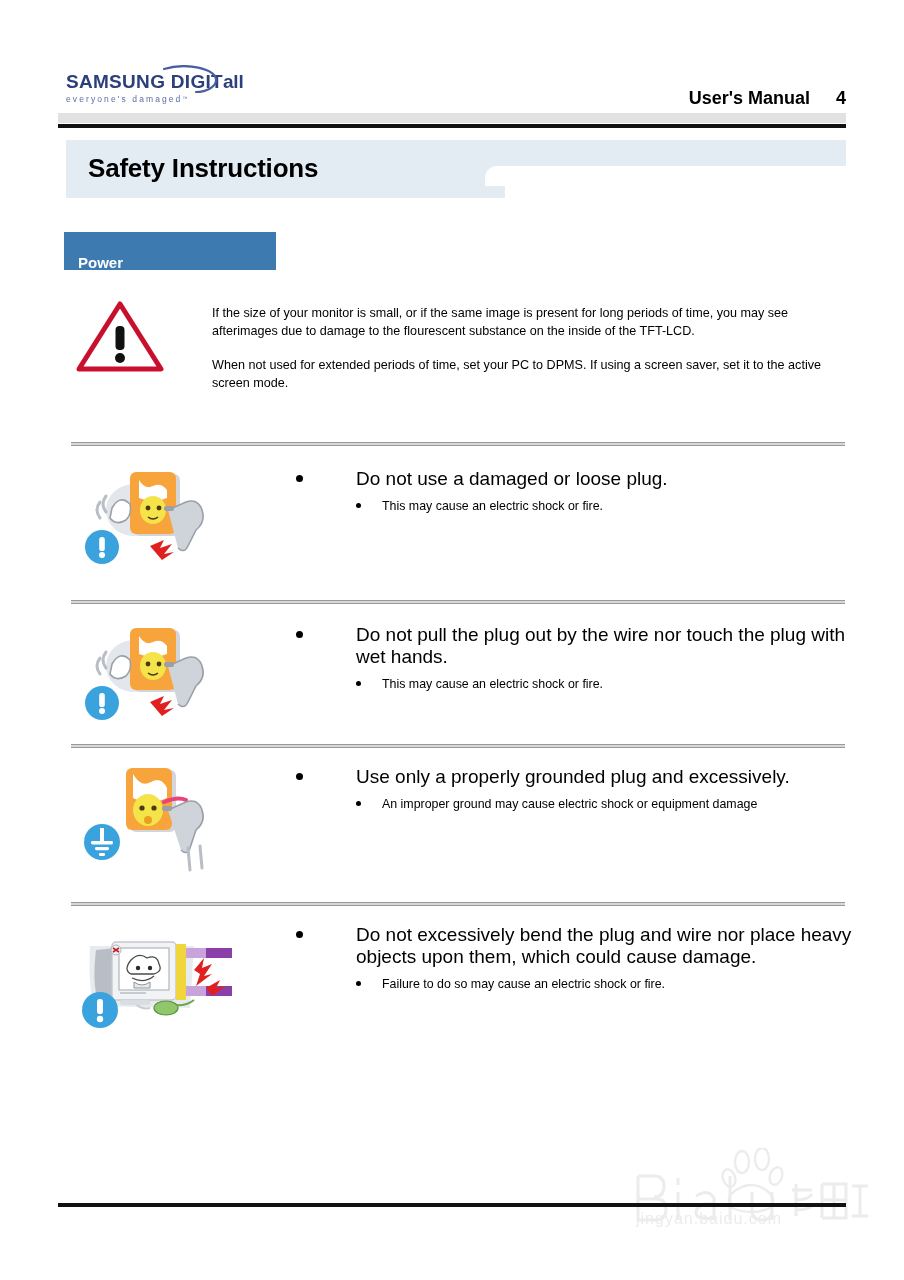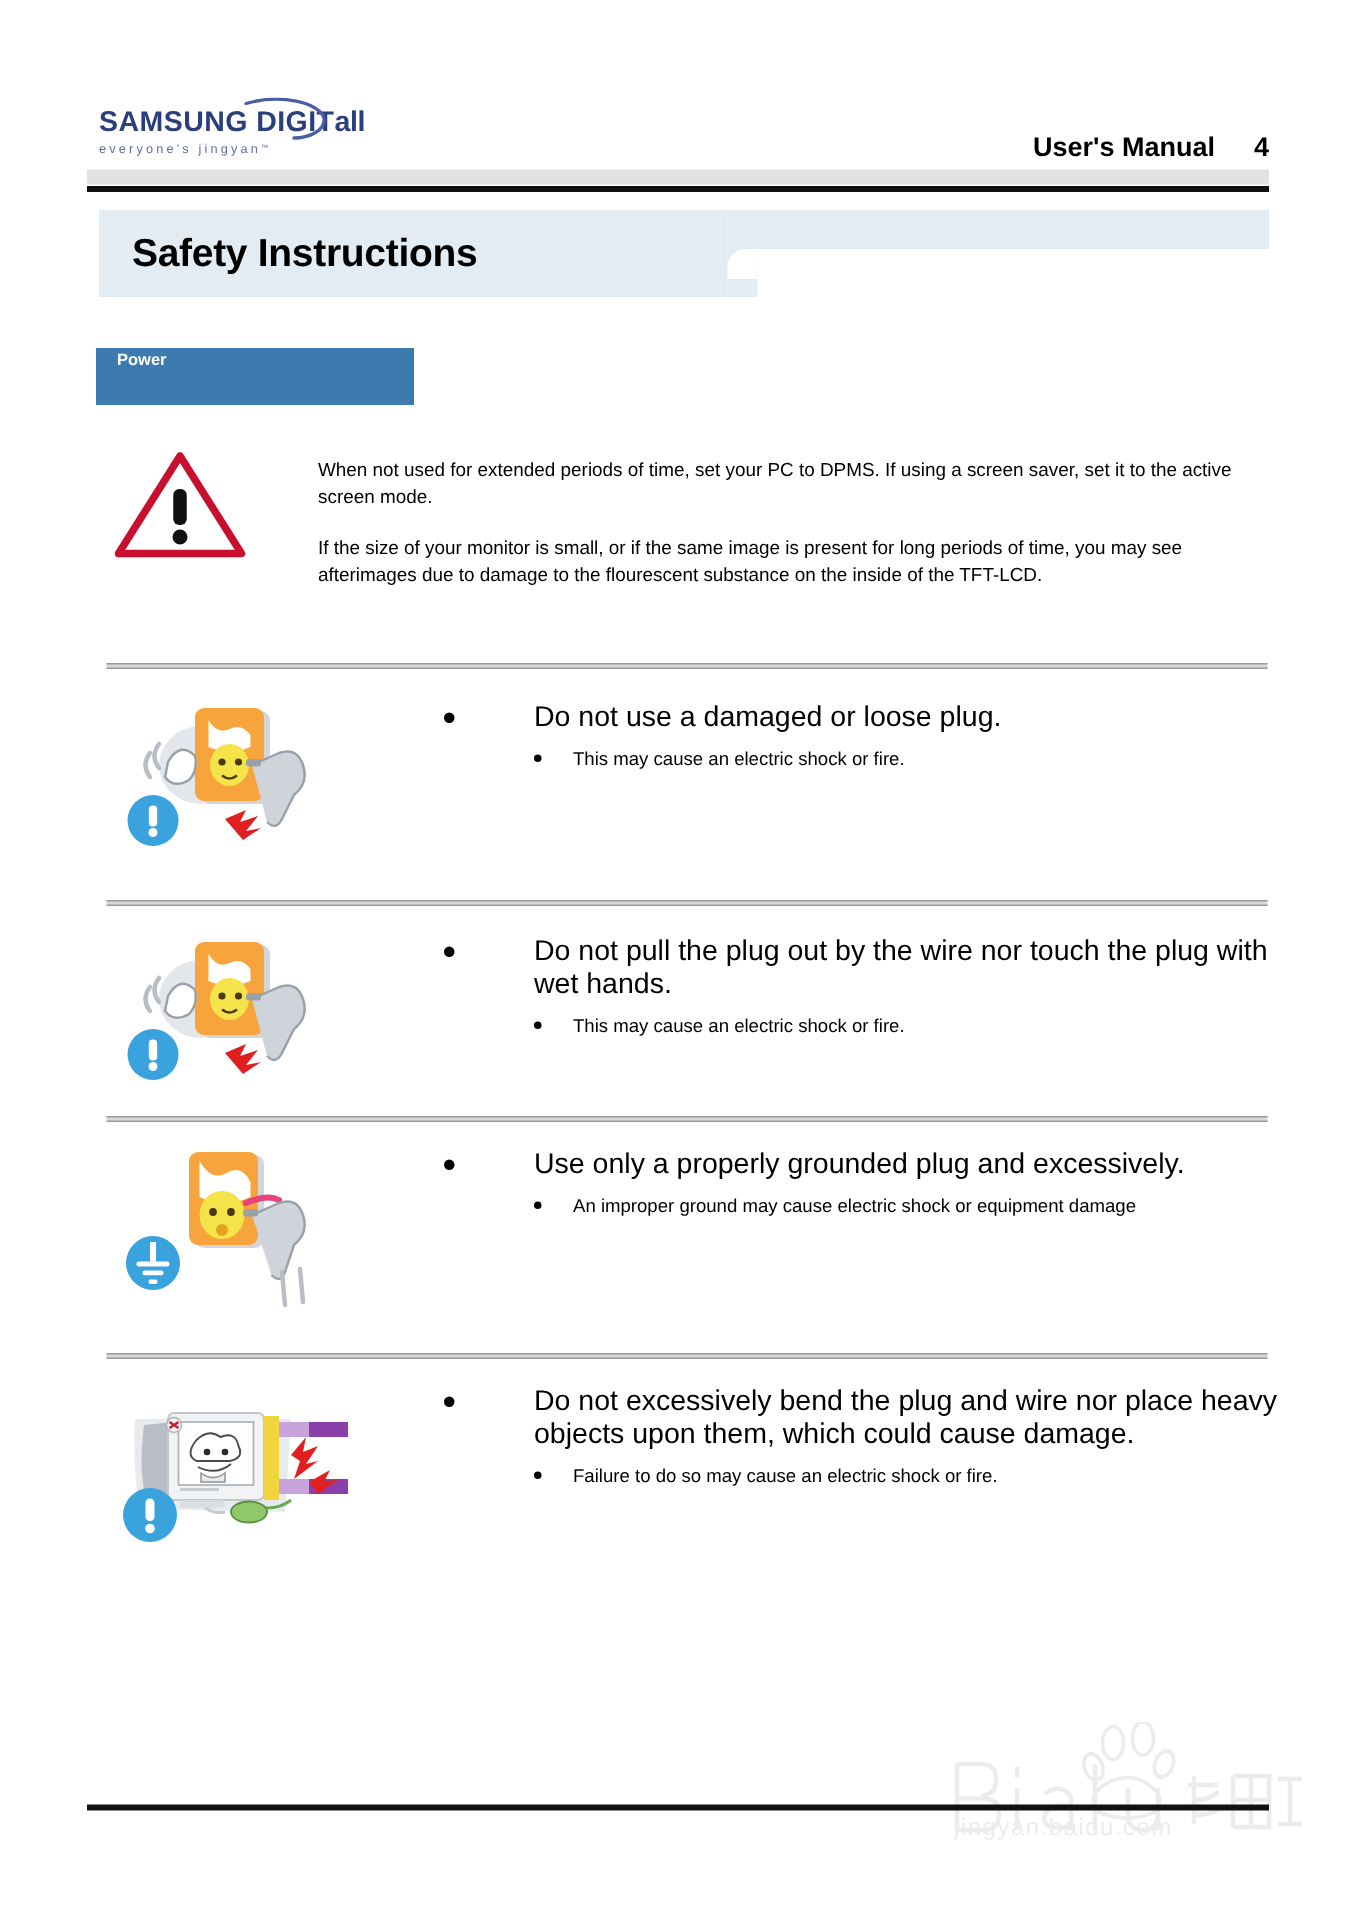--- a/index.html
+++ b/index.html
@@ -157,23 +157,23 @@
     position: absolute;
     left: 64px;
     top: 232px;
     width: 212px;
     height: 38px;
     background: #3d7ab0;
   }
   .power-label {
     position: absolute;
     left: 14px;
-    top: 2px;
+    top: 22px;
     color: #ffffff;
-    font-size: 11px;
+    font-size: 15px;
     font-weight: bold;
   }
 
   
   .intro {
     position: absolute;
     left: 64px;
     top: 294px;
     width: 790px;
   }
@@ -302,21 +302,21 @@
 
   <div class="header">
 
     <div class="logo-block">
       <div class="logo-main">
         <span>SAMSUNG DIGIT</span><span class="italic-all">all</span>
         <svg class="logo-swoosh" viewBox="0 0 60 30">
           <path d="M2 4 C 26 -3, 52 4, 54 14 C 55 22, 44 27, 34 27" fill="none" stroke="#4a5ea3" stroke-width="2.2" stroke-linecap="round"></path>
         </svg>
       </div>
-      <div class="logo-sub"><span>everyone's jingyan</span><span class="tm">™</span></div>
+      <div class="logo-sub"><span>everyone's damaged</span><span class="tm">™</span></div>
     </div>
 
     <div class="header-right">
       <span>User's Manual</span><span class="pagenum">4</span>
     </div>
 
     <div class="header-grayband"></div>
     <div class="header-rule"></div>
   </div>
 
@@ -331,22 +331,22 @@
     <div class="power-label">Power</div>
   </div>
 
   <div class="intro">
     <svg class="warn-triangle" viewBox="0 0 92 76">
       <path d="M46 6 L87 71 L5 71 Z" fill="#ffffff" stroke="#c8102e" stroke-width="5" stroke-linejoin="round"></path>
       <rect x="41.5" y="28" width="9" height="24" rx="4" fill="#111111"></rect>
       <circle cx="46" cy="60" r="5" fill="#111111"></circle>
     </svg>
     <div class="intro-text">
+      <p>If the size of your monitor is small, or if the same image is present for long periods of time, you may see afterimages due to damage to the flourescent substance on the inside of the TFT-LCD.</p>
       <p>When not used for extended periods of time, set your PC to DPMS. If using a screen saver, set it to the active screen mode.</p>
-      <p>If the size of your monitor is small, or if the same image is present for long periods of time, you may see afterimages due to damage to the flourescent substance on the inside of the TFT-LCD.</p>
     </div>
   </div>
 
   <div class="divider" style="top:442px;"></div>
   <div class="divider" style="top:600px;"></div>
   <div class="divider" style="top:744px;"></div>
   <div class="divider" style="top:902px;"></div>
 
   <div class="row" style="top:468px;">
     <div class="row-art">

